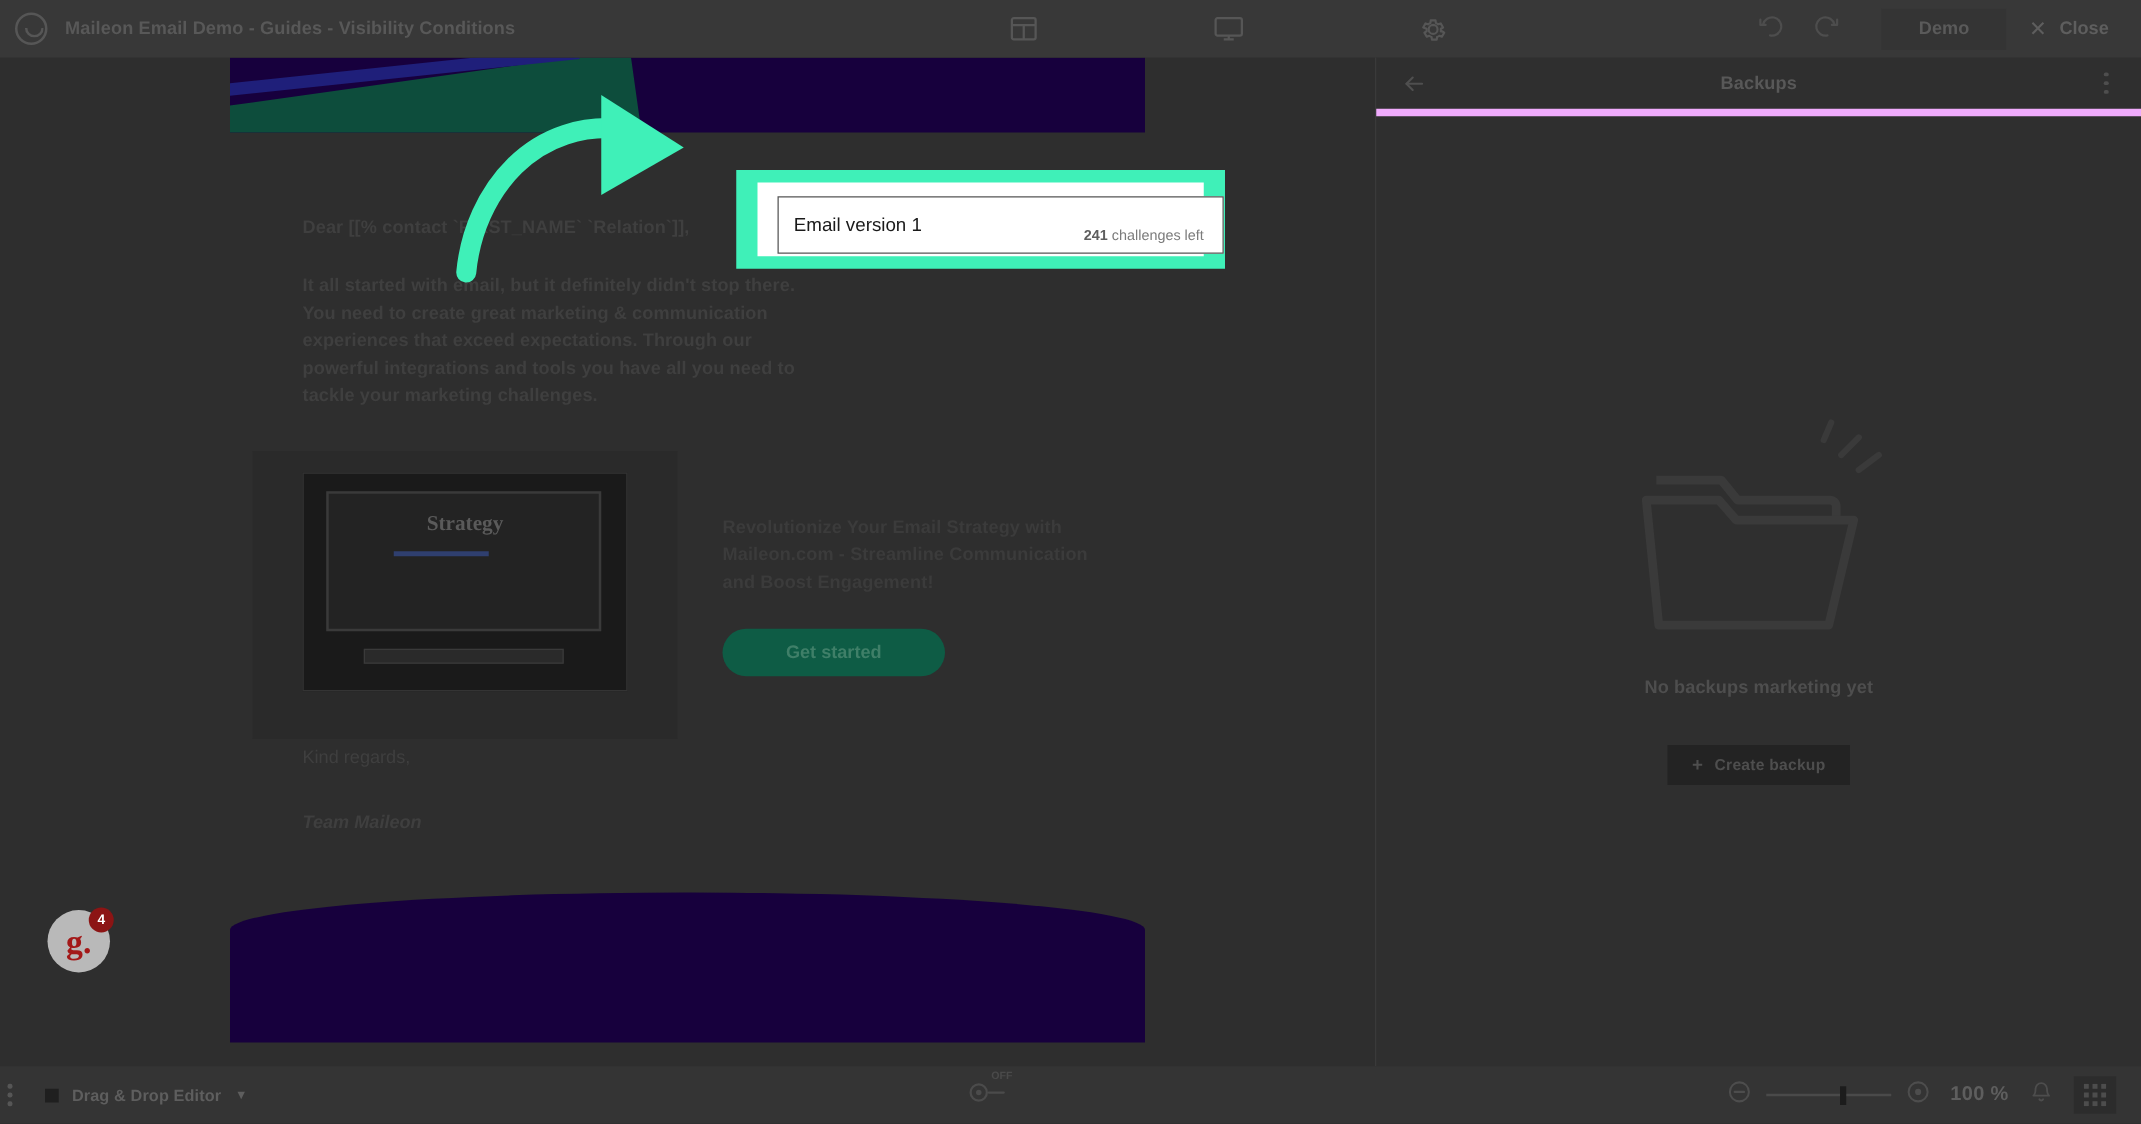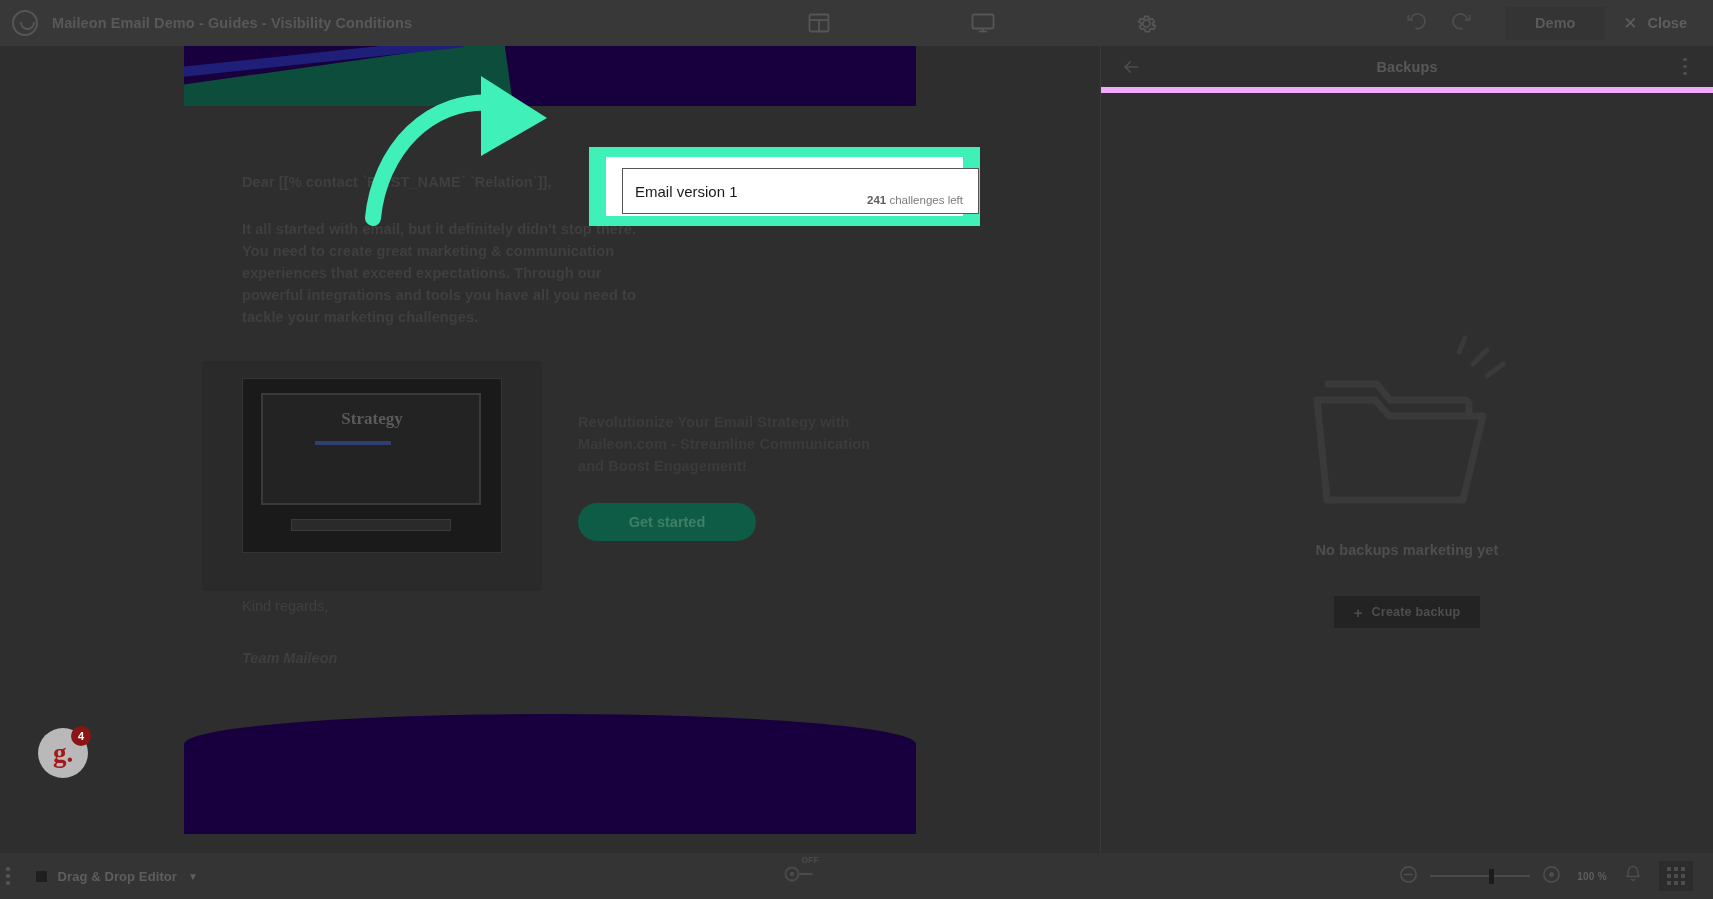--- a/index.html
+++ b/index.html
@@ -186,21 +186,21 @@
   }
   .btn-cancel {
     background: none; border: none; color: #272727; font-size: 15px;
     cursor: pointer; padding: 8px 14px;
     font-family: "Liberation Sans", sans-serif;
   }
 
   
   .hl-outer {
     position: absolute; left: 589px; top: 136px; width: 391px; height: 79px;
-    background: #3ff0b8; z-index: 40; margin-top: 11px;
+    background: #3ff0b8; z-index: 40;
   }
   .hl-inner {
     position: absolute; left: 17px; top: 10px; width: 357px; height: 59px;
     background: #ffffff;
   }
   .hl-field {
     position: absolute; left: 16px; top: 11px; width: 357px; height: 46px;
     border: 1px solid #555; background: #fff;
     display: flex; align-items: center;
   }
@@ -235,21 +235,21 @@
   .toggle-wrap { position: relative; display: flex; align-items: center; gap: 6px; cursor: pointer; }
   .toggle-lbl { position: absolute; left: 18px; top: -10px; color: #4a4a4a; font-size: 8.5px; font-weight: bold; }
 
   .bb-right { display: flex; align-items: center; gap: 16px; padding-right: 20px; }
   .zoom-ctl { display: flex; align-items: center; gap: 12px; }
   .zoom-slider { position: relative; width: 100px; height: 14px; display: flex; align-items: center; }
   .zoom-track { width: 100%; height: 1.5px; background: #4a4a4a; }
   .zoom-thumb {
     position: absolute; left: 59px; top: 0px; width: 5px; height: 15px; background: #1c1c1c; cursor: pointer;
   }
-  .zoom-val { color: #5e5e5e; font-size: 10px; font-weight: bold; letter-spacing: .3px; margin-left: 4px; }
+  .zoom-val { color: #5e5e5e; font-size: 16px; font-weight: bold; letter-spacing: .3px; margin-left: 4px; }
   .grid-btn {
     width: 34px; height: 30px; background: #2c2c2c;
     display: flex; align-items: center; justify-content: center; cursor: pointer;
   }
 
   
   .fb-widget {
     position: absolute; left: 38px; top: 728px; width: 50px; height: 50px;
     border-radius: 50%; background: #b9b9b9; z-index: 20;
     display: flex; align-items: center; justify-content: center; cursor: pointer;

